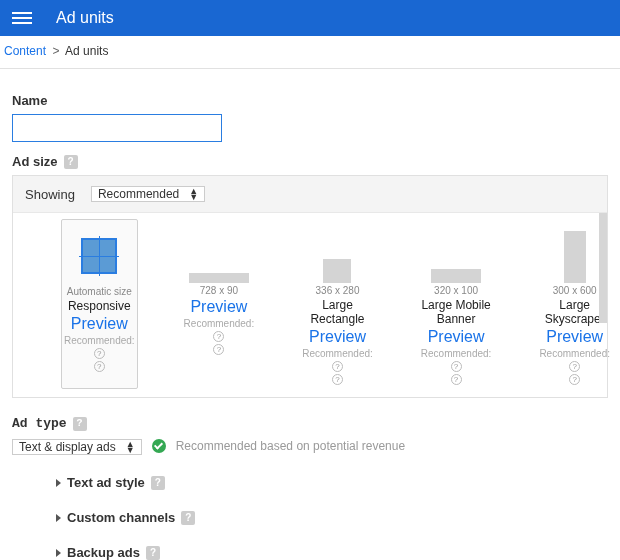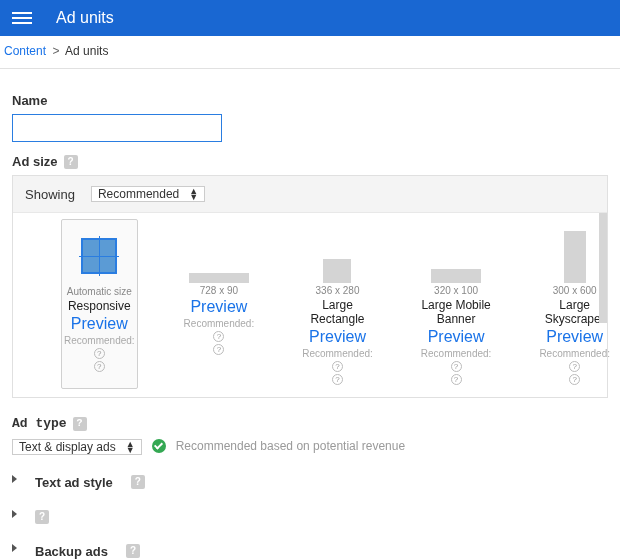--- a/index.html
+++ b/index.html
@@ -31,21 +31,21 @@
   .thumb-resp::after  { top: 50%; left: -4px; right: -4px; height: 1px; }
   .dims    { color: #888; font-size: 10px; margin-top: 2px; }
   .cname   { color: #222; font-size: 12px; margin-top: 2px; }
   .preview { color: #1a73e8; font-size: 16px; margin-top: 2px; cursor: pointer; }
   .rec     { color: #aaa; font-size: 10px; margin-top: 2px; display: flex; align-items: center; justify-content: center; gap: 2px; flex-direction: column; }
   .mini-q  { width: 11px; height: 11px; border: 1px solid #bbb; border-radius: 50%; font-size: 8px; line-height: 10px; text-align: center; color: #999; }
   .adtype-row { display: flex; align-items: flex-start; gap: 10px; margin-top: 8px; }
   .check-ico { width: 14px; height: 14px; border-radius: 50%; background: #34a853; position: relative; }
   .check-ico::after { content: ""; position: absolute; left: 4px; top: 2px; width: 3px; height: 6px; border-right: 2px solid #fff; border-bottom: 2px solid #fff; transform: rotate(45deg); }
   .muted { color: #9a9a9a; font-size: 12px; }
-  .collapse-row { display: flex; gap: 18px; font-size: 13px; font-weight: bold; margin-top: 20px; cursor: pointer; }
+  .collapse-row { display: flex; align-items: center; gap: 6px; font-size: 13px; font-weight: bold; margin-top: 20px; cursor: pointer; margin-left: 44px; }
   .caret-right { width: 0; height: 0; border-top: 4px solid transparent; border-bottom: 4px solid transparent; border-left: 5px solid #555; }
   .footer-btns { display: flex; gap: 12px; margin-top: 24px; }
   .btn-primary { background: #2a7de1; color: #fff; border: none; padding: 8px 12px; font-size: 12px; font-weight: bold; cursor: pointer; }
   .btn-secondary { background: #fff; color: #333; border: 1px solid #ccc; padding: 8px 14px; font-size: 12px; cursor: pointer; }
 </style>
 </head>
 <body>
 
 <div class="topbar">
   <div class="hamburger">
@@ -171,20 +171,21 @@
   </div>
 
   <div id="collapsibles">
       <div class="collapse-row">
         <span class="caret-right"></span>
         <span>Text ad style</span>
         <span class="helpbox">?</span>
       </div>
       <div class="collapse-row">
         <span class="caret-right"></span>
+        <span>Custom channels</span>
         <span class="helpbox">?</span>
       </div>
       <div class="collapse-row">
         <span class="caret-right"></span>
         <span>Backup ads</span>
         <span class="helpbox">?</span>
       </div>
     </div>
 
   <div class="footer-btns">

